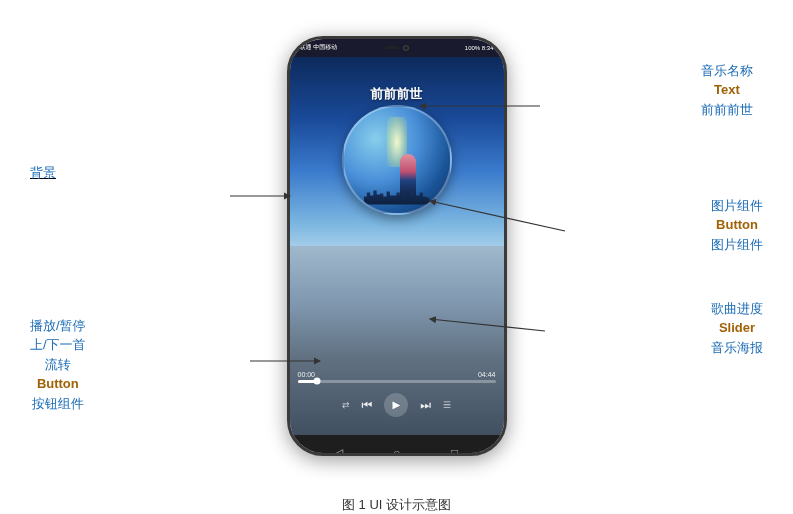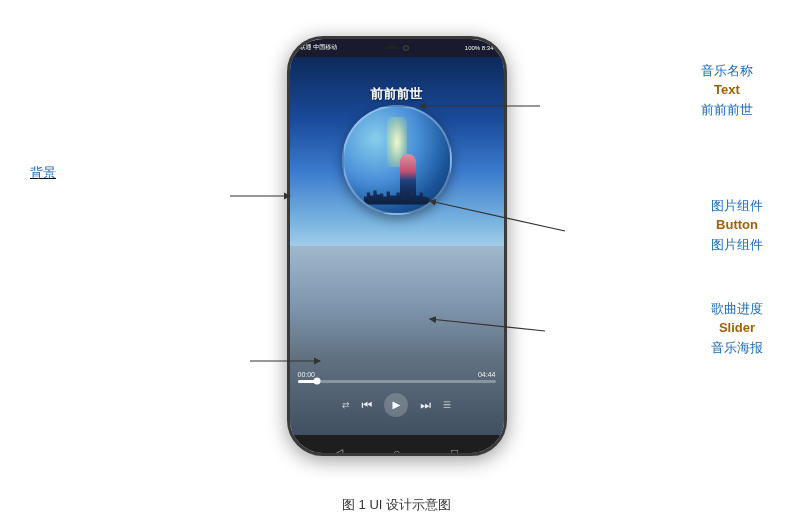--- a/index.html
+++ b/index.html
@@ -419,18 +419,27 @@
   </div>
 
   <div class="annotation" style="top: 298px; right: 30px;">
     <div class="annotation-text">
       <div class="zh">歌曲进度</div>
       <div class="en">Slider</div>
       <div class="zh">音乐海报</div>
     </div>
   </div>
 
+  <div class="annotation" style="top: 315px; left: 30px;">
+    <div class="annotation-text">
+      <div class="zh">播放/暂停</div>
+      <div class="zh">上/下一首</div>
+      <div class="zh">流转</div>
+      <div class="en">Button</div>
+      <div class="zh">按钮组件</div>
+    </div>
+  </div>
 
 </div>
 
 <div class="caption-area">
   <span class="figure-caption">图 1   UI 设计示意图</span>
 </div>
 
 </body></html>

